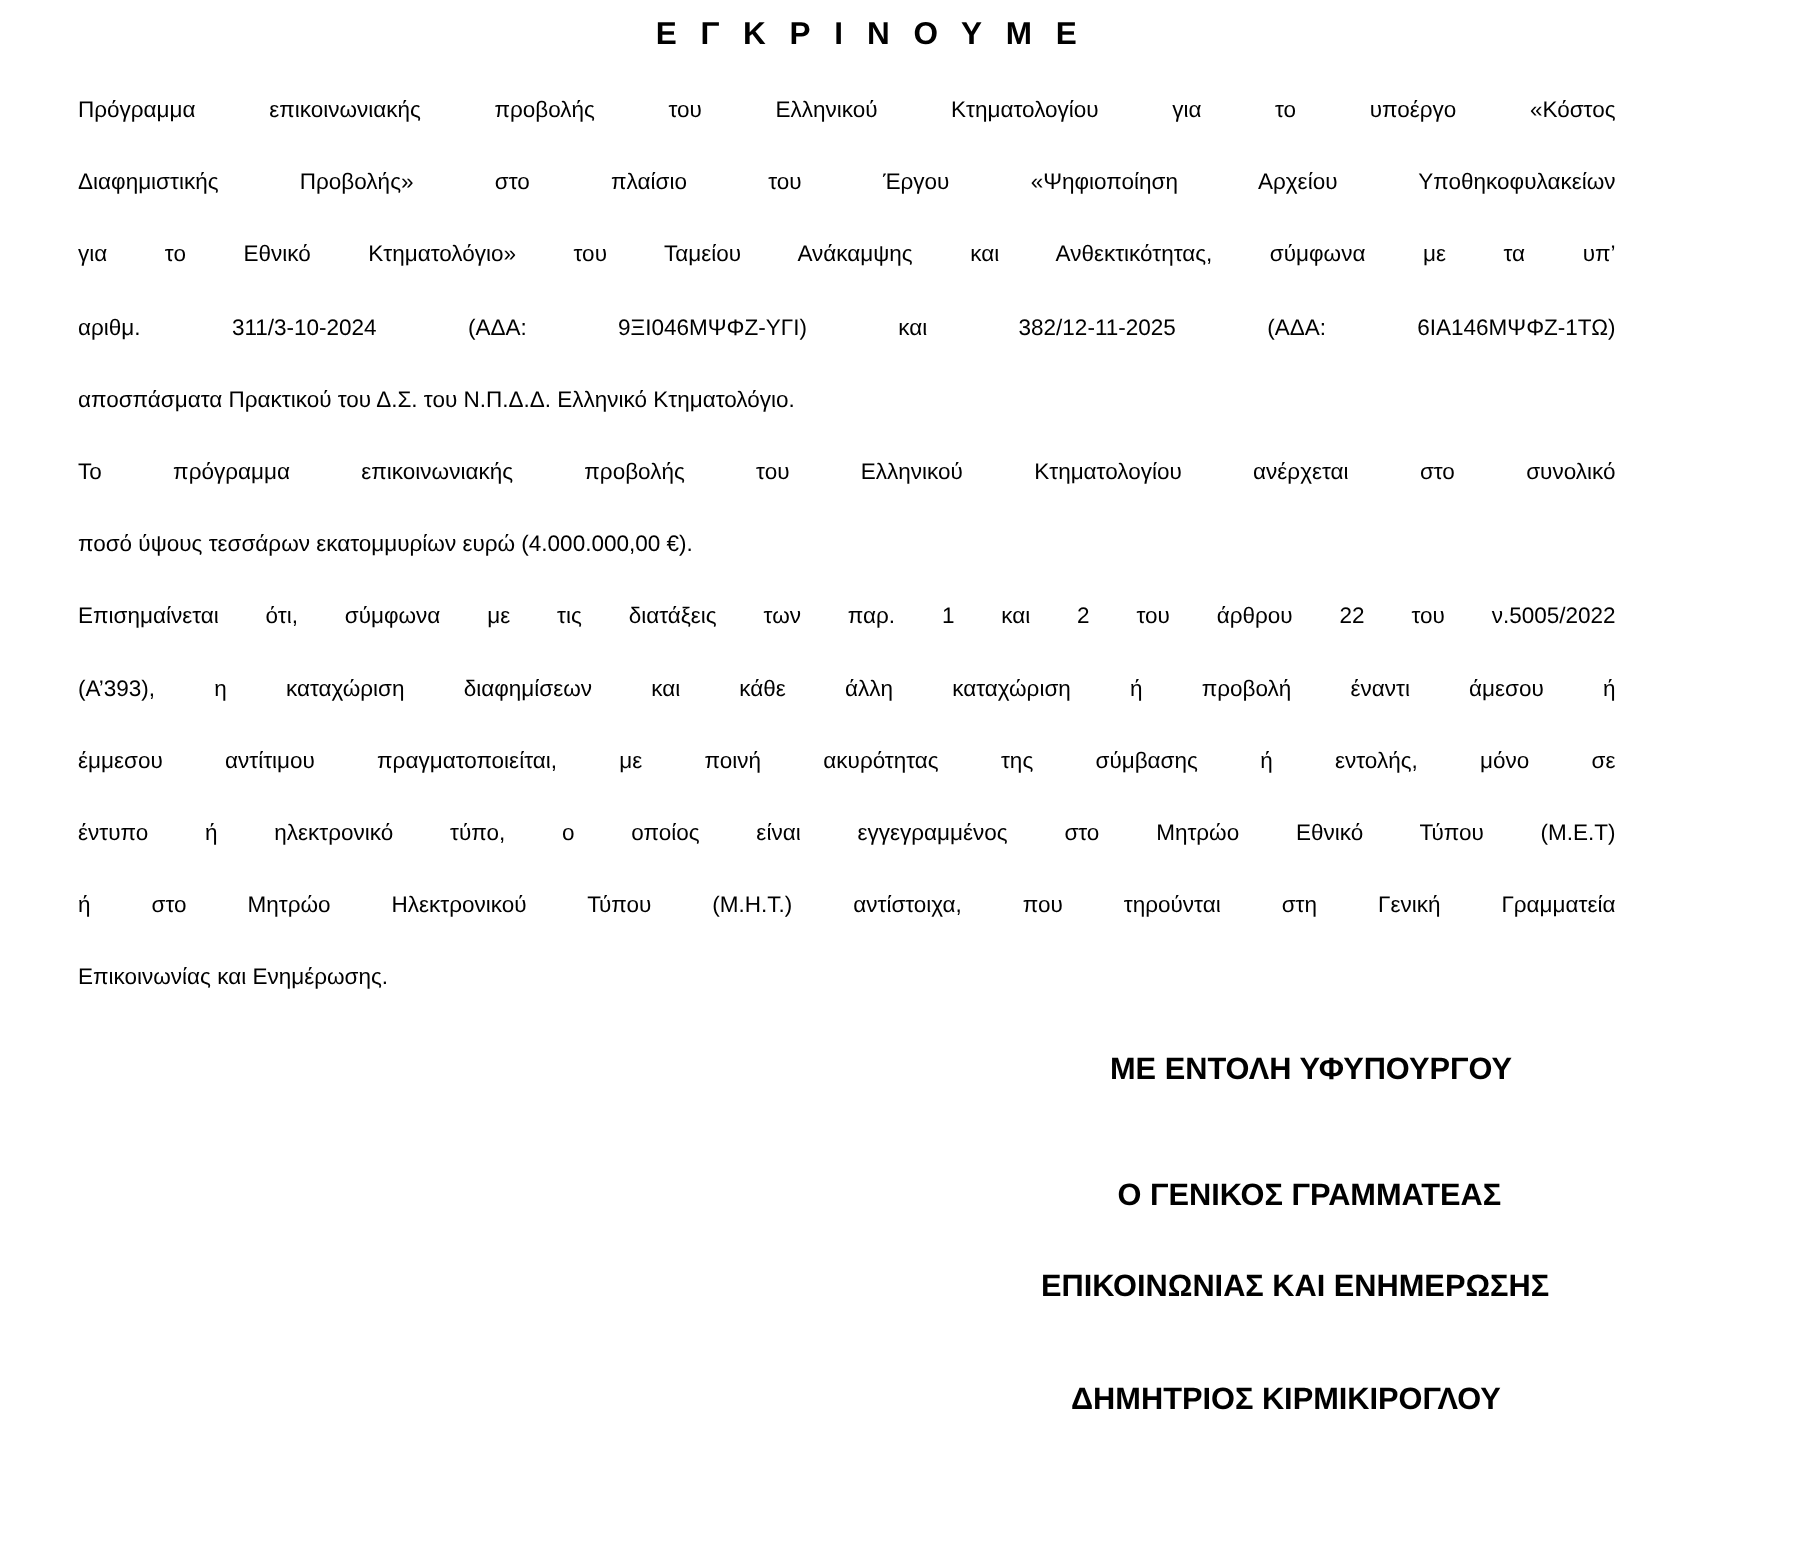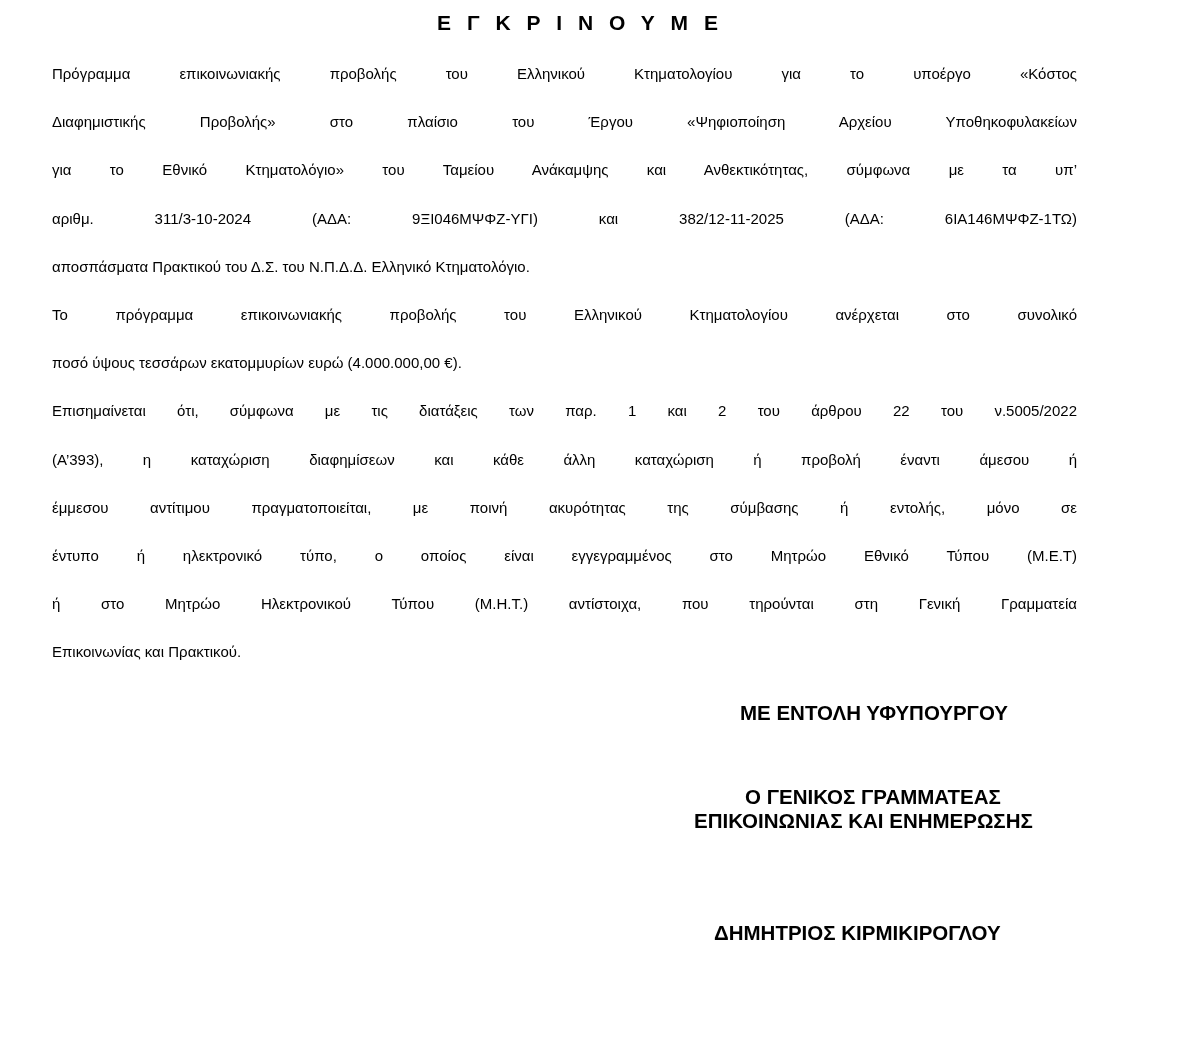--- a/index.html
+++ b/index.html
@@ -56,21 +56,21 @@
     .sig {
       position: absolute;
       font-weight: bold;
       font-size: 20.5px;
       line-height: 30px;
       white-space: nowrap;
       text-align: center;
     }
     .sig1 { top: 698px; left: 740px; }
     .sig2 { top: 782px; left: 745px; }
-    .sig3 { top: 806px; left: 694px; }
+    .sig3 { top: 843px; left: 694px; }
     .sig4 { top: 918px; left: 714px; text-align: center; }
   </style>
 </head>
 <body>
 
 <div class="page">
 
   <div class="heading">
     <span>Ε Γ Κ Ρ Ι Ν Ο Υ Μ Ε</span>
   </div>
@@ -86,21 +86,21 @@
     <div>
       <span class="line">Το πρόγραμμα επικοινωνιακής προβολής του Ελληνικού Κτηματολογίου ανέρχεται στο συνολικό</span>
       <span class="line last">ποσό ύψους τεσσάρων εκατομμυρίων ευρώ (4.000.000,00 €).</span>
     </div>
     <div>
       <span class="line">Επισημαίνεται ότι, σύμφωνα με τις διατάξεις των παρ. 1 και 2 του άρθρου 22 του ν.5005/2022</span>
       <span class="line">(Α’393), η καταχώριση διαφημίσεων και κάθε άλλη καταχώριση ή προβολή έναντι άμεσου ή</span>
       <span class="line">έμμεσου αντίτιμου  πραγματοποιείται, με ποινή ακυρότητας της σύμβασης ή εντολής, μόνο σε</span>
       <span class="line">έντυπο ή ηλεκτρονικό τύπο,  ο οποίος είναι εγγεγραμμένος στο Μητρώο Εθνικό Τύπου (Μ.Ε.Τ)</span>
       <span class="line">ή στο Μητρώο Ηλεκτρονικού Τύπου (Μ.Η.Τ.) αντίστοιχα, που τηρούνται στη Γενική Γραμματεία</span>
-      <span class="line last">Επικοινωνίας και Πρακτικού.</span>
+      <span class="line last">Επικοινωνίας και Ενημέρωσης.</span>
     </div>
   </div>
 
   <div class="sig sig1">ΜΕ ΕΝΤΟΛΗ ΥΦΥΠΟΥΡΓΟΥ</div>
   <div class="sig sig2">Ο ΓΕΝΙΚΟΣ ΓΡΑΜΜΑΤΕΑΣ</div>
   <div class="sig sig3">ΕΠΙΚΟΙΝΩΝΙΑΣ ΚΑΙ ΕΝΗΜΕΡΩΣΗΣ</div>
   <div class="sig sig4">ΔΗΜΗΤΡΙΟΣ ΚΙΡΜΙΚΙΡΟΓΛΟΥ</div>
 
 </div>
 

